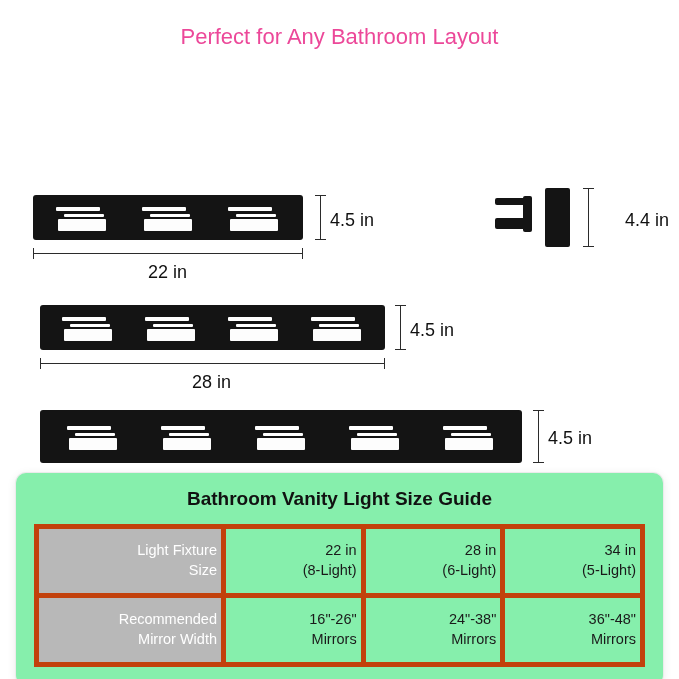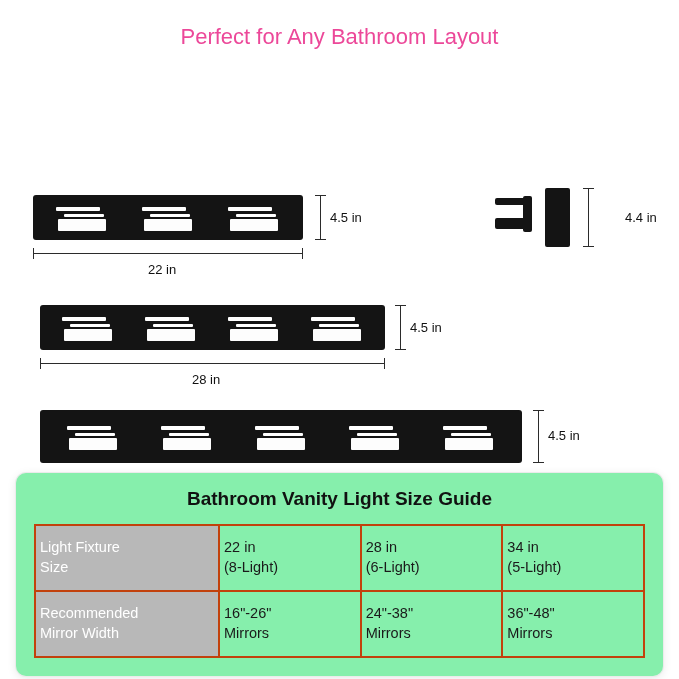--- a/index.html
+++ b/index.html
@@ -125,21 +125,21 @@
     left: -5px;
     width: 11px;
     height: 1px;
     background: #2b2b2b;
   }
   .dim-v::before { top: 0; }
   .dim-v::after { bottom: 0; }
 
   .dim-label {
     position: absolute;
-    font-size: 13px;
+    font-size: 18px;
     color: #111111;
     white-space: nowrap;
   }
 
   
   .side-view {
     position: absolute;
   }
   .side-plate {
     position: absolute;
@@ -166,22 +166,22 @@
     color: #111111;
     padding: 15px 0 14px 0;
   }
   table.guide-table {
     border-collapse: collapse;
     width: 611px;
     margin: 0 18px 18px 18px;
     table-layout: fixed;
   }
   table.guide-table td {
-    border: 2px solid #c2410c;
-    text-align: left;
+    border: 5px solid #c2410c;
+    text-align: right;
     vertical-align: middle;
     font-size: 14.5px;
     color: #1a1a1a;
     padding: 10px 4px;
     line-height: 1.35;
     height: 44px;
   }
   table.guide-table td.rowhead {
     background: #b8b8b8;
     color: #ffffff;

